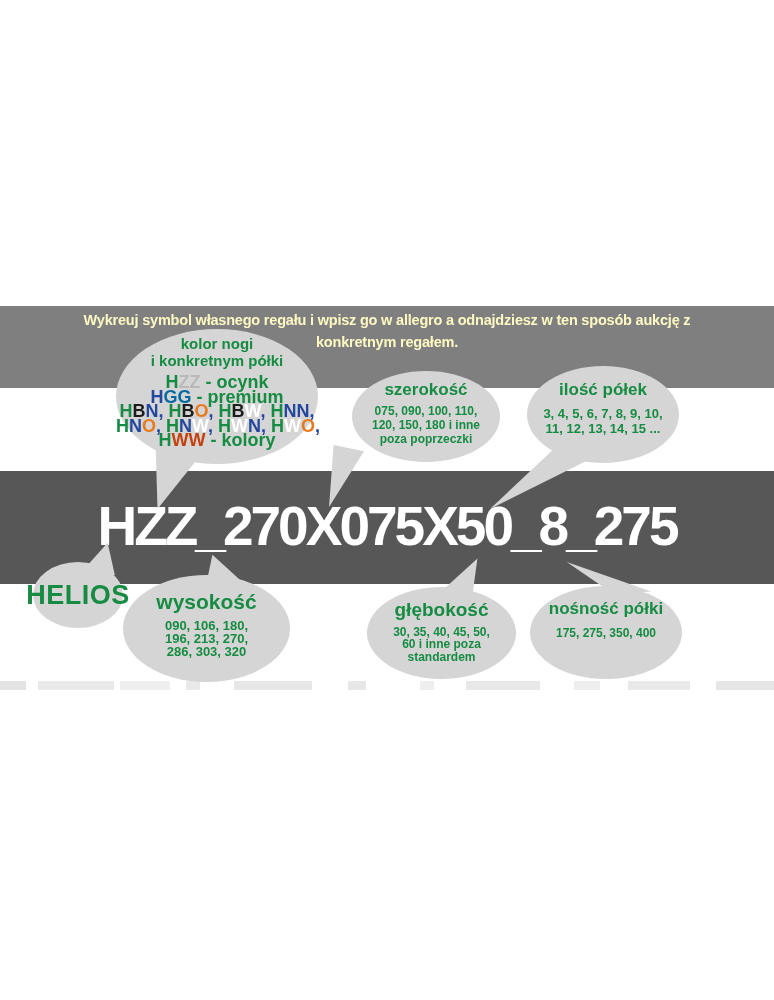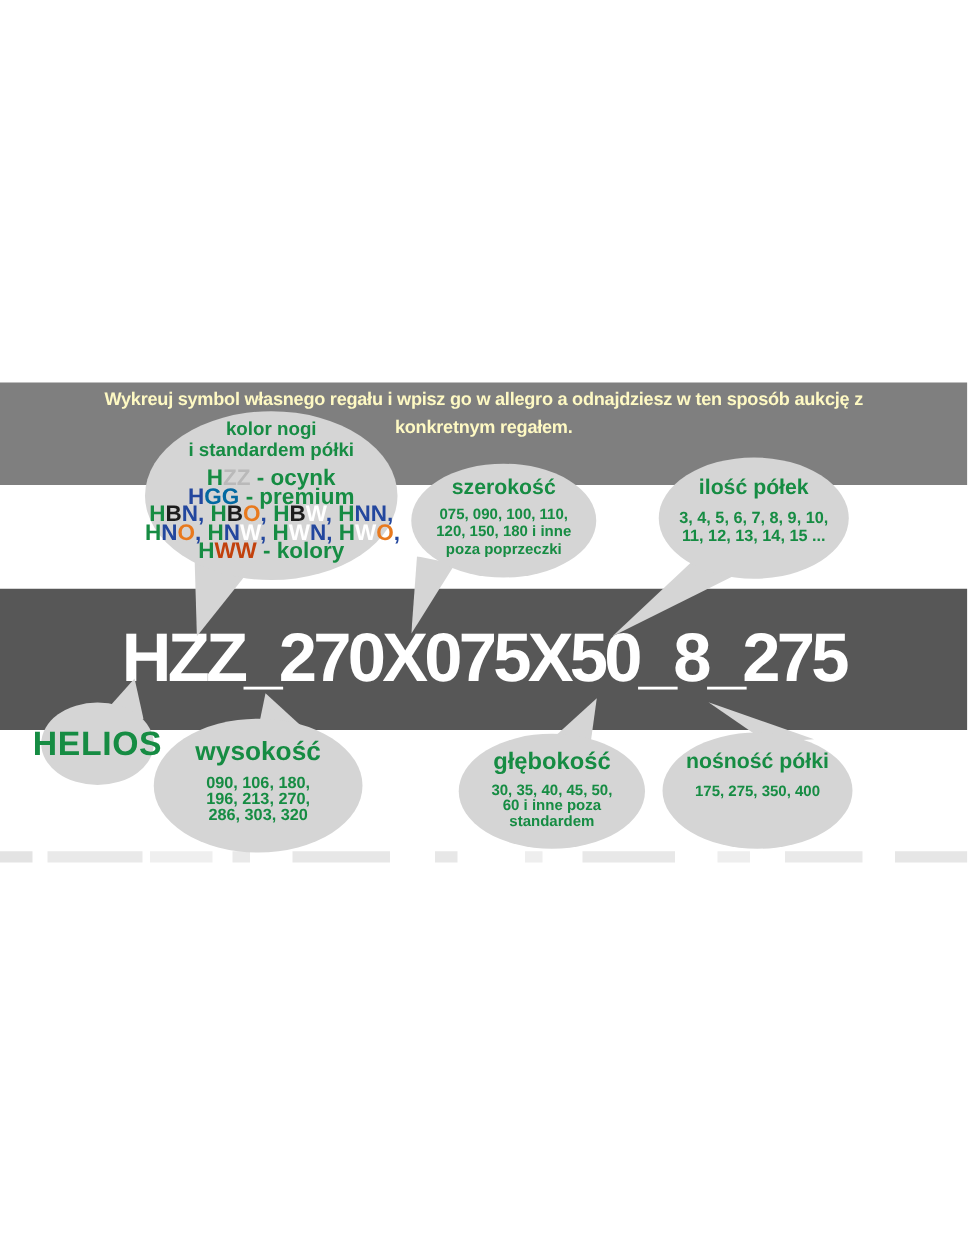--- a/index.html
+++ b/index.html
@@ -36,21 +36,21 @@
   
   .bubble{
     position:absolute;background:var(--bubble,#d5d5d5);border-radius:50%;
     text-align:center;color:var(--green,#168c43);font-weight:bold;z-index:2;
     box-sizing:border-box;
   }
   .b-kolor{left:116px;top:329px;width:202px;height:135px;padding-top:7px;}
   .b-kolor .bk-title{font-size:15px;line-height:16.5px;}
   .b-kolor .bk-lines{margin-top:6px;}
   .b-kolor .cline{font-size:18px;line-height:14.6px;white-space:nowrap;}
-  .b-szer{left:329px;top:371px;width:148px;height:91px;padding-top:9px;}
+  .b-szer{left:352px;top:371px;width:148px;height:91px;padding-top:9px;}
   .b-szer .b-title{font-size:17px;line-height:19px;}
   .b-szer .b-line{font-size:12px;line-height:13.8px;}
   .b-szer .b-vals{margin-top:6px;}
   .b-ilosc{left:527px;top:366px;width:152px;height:97px;padding-top:14px;}
   .b-ilosc .b-title{font-size:17px;line-height:19px;}
   .b-ilosc .b-vals{margin-top:8px;}
   .b-ilosc .b-line{font-size:13px;line-height:14.5px;}
   .b-helios{
     left:33px;top:562px;width:90px;height:66px;
     display:flex;align-items:center;justify-content:center;
@@ -103,21 +103,21 @@
   <div class="tail t-szer"></div>
   <div class="tail t-ilosc"></div>
   <div class="tail t-helios"></div>
   <div class="tail t-wys"></div>
   <div class="tail t-gleb"></div>
   <div class="tail t-nos"></div>
 
   <div class="bubble b-kolor">
     <div class="bk-title">
       <div>kolor nogi</div>
-      <div>i standardem półki</div>
+      <div>i konkretnym półki</div>
     </div>
     <div class="bk-lines">
       <div class="cline"><span style="color: rgb(22, 140, 67);">H</span><span style="color: rgb(185, 185, 185);">ZZ</span><span style="color: rgb(22, 140, 67);"> - ocynk</span></div>
       <div class="cline"><span style="color: rgb(35, 71, 158);">H</span><span style="color: #0369a1;">GG</span><span style="color: rgb(22, 140, 67);"> - premium</span></div>
       <div class="cline"><span style="color: rgb(22, 140, 67);">H</span><span style="color: rgb(28, 28, 28);">B</span><span style="color: rgb(35, 71, 158);">N</span><span style="color: rgb(35, 71, 158);">, </span><span style="color: rgb(22, 140, 67);">H</span><span style="color: rgb(28, 28, 28);">B</span><span style="color: rgb(232, 121, 29);">O</span><span style="color: rgb(35, 71, 158);">, </span><span style="color: rgb(22, 140, 67);">H</span><span style="color: rgb(28, 28, 28);">B</span><span style="color: rgb(255, 255, 255);">W</span><span style="color: rgb(35, 71, 158);">, </span><span style="color: rgb(22, 140, 67);">H</span><span style="color: rgb(35, 71, 158);">NN</span><span style="color: rgb(35, 71, 158);">,</span></div>
       <div class="cline"><span style="color: rgb(22, 140, 67);">H</span><span style="color: rgb(35, 71, 158);">N</span><span style="color: rgb(232, 121, 29);">O</span><span style="color: rgb(35, 71, 158);">, </span><span style="color: rgb(22, 140, 67);">H</span><span style="color: rgb(35, 71, 158);">N</span><span style="color: rgb(255, 255, 255);">W</span><span style="color: rgb(35, 71, 158);">, </span><span style="color: rgb(22, 140, 67);">H</span><span style="color: rgb(255, 255, 255);">W</span><span style="color: rgb(35, 71, 158);">N</span><span style="color: rgb(35, 71, 158);">, </span><span style="color: rgb(22, 140, 67);">H</span><span style="color: rgb(255, 255, 255);">W</span><span style="color: rgb(232, 121, 29);">O</span><span style="color: rgb(35, 71, 158);">,</span></div>
       <div class="cline"><span style="color: rgb(22, 140, 67);">H</span><span style="color: #c2410c;">WW</span><span style="color: rgb(22, 140, 67);"> - kolory</span></div>
     </div>
   </div>
 

